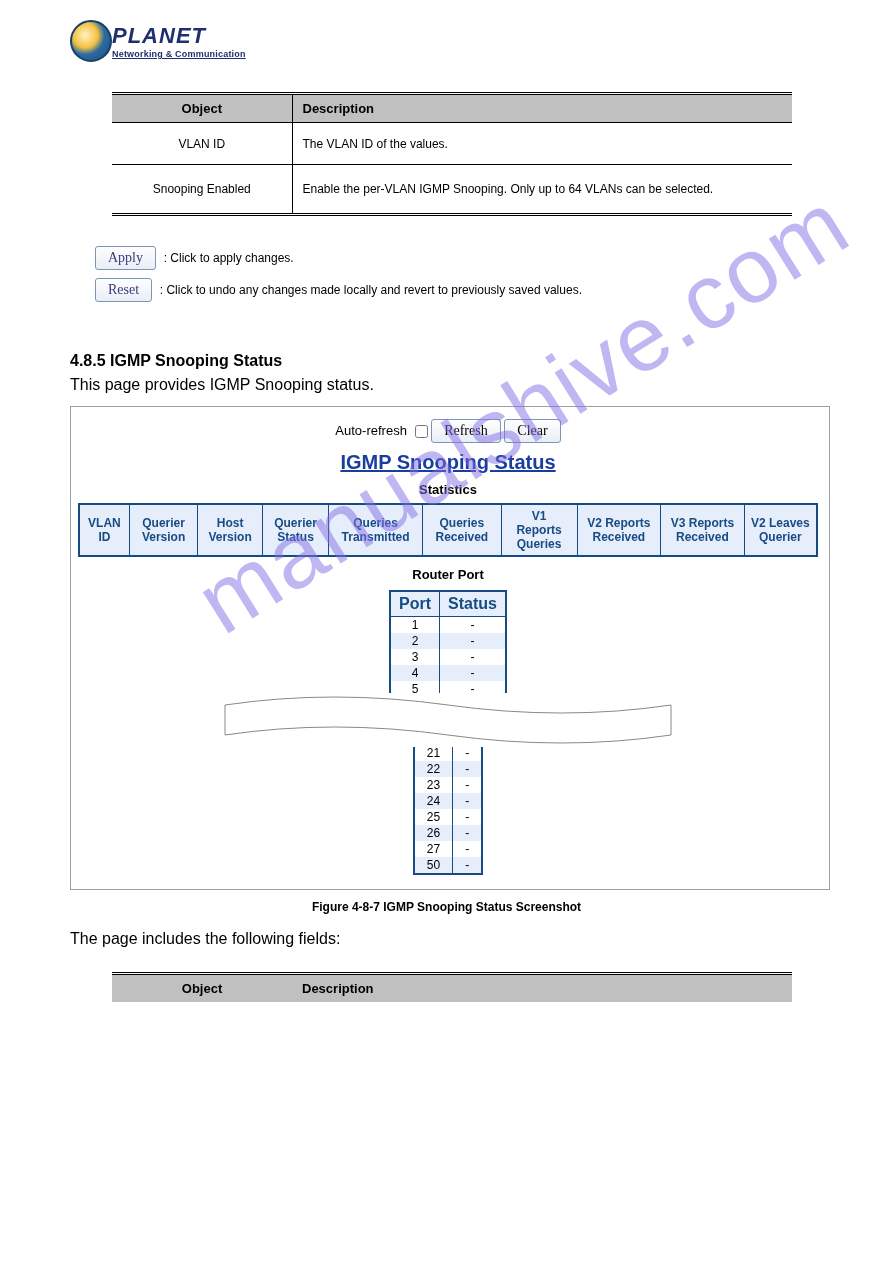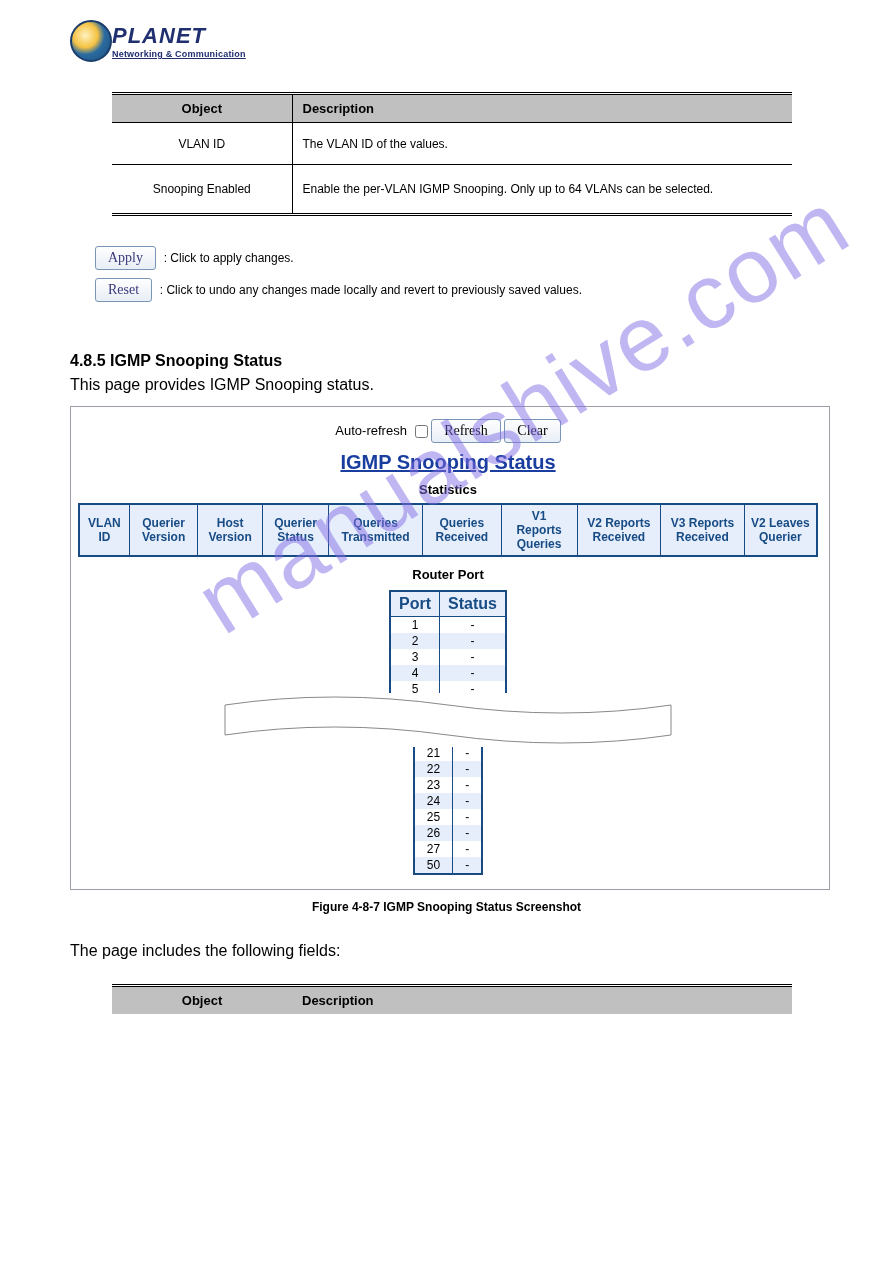--- a/index.html
+++ b/index.html
@@ -278,21 +278,21 @@
       <tr class="even">
             <td>50</td>
             <td>-</td>
           </tr>
     </tbody>
       </table>
   </div>
 
   <div class="fig-caption">Figure 4-8-7 IGMP Snooping Status Screenshot</div>
 
-  <div class="section-desc" style="margin-top:28px">The page includes the following fields:</div>
+  <div class="section-desc" style="margin-top:16px">The page includes the following fields:</div>
 
   <table class="col-table">
     <tbody>
         <tr>
       <th class="col-left">Object</th>
       <th>Description</th>
     </tr>
   </tbody>
     </table>
 

